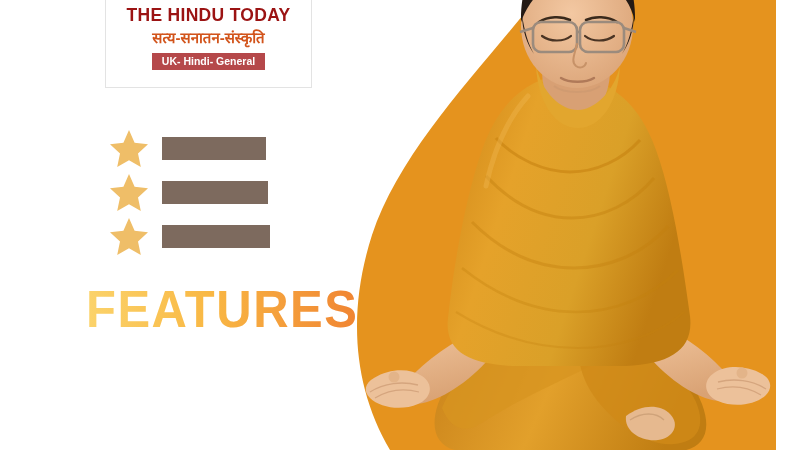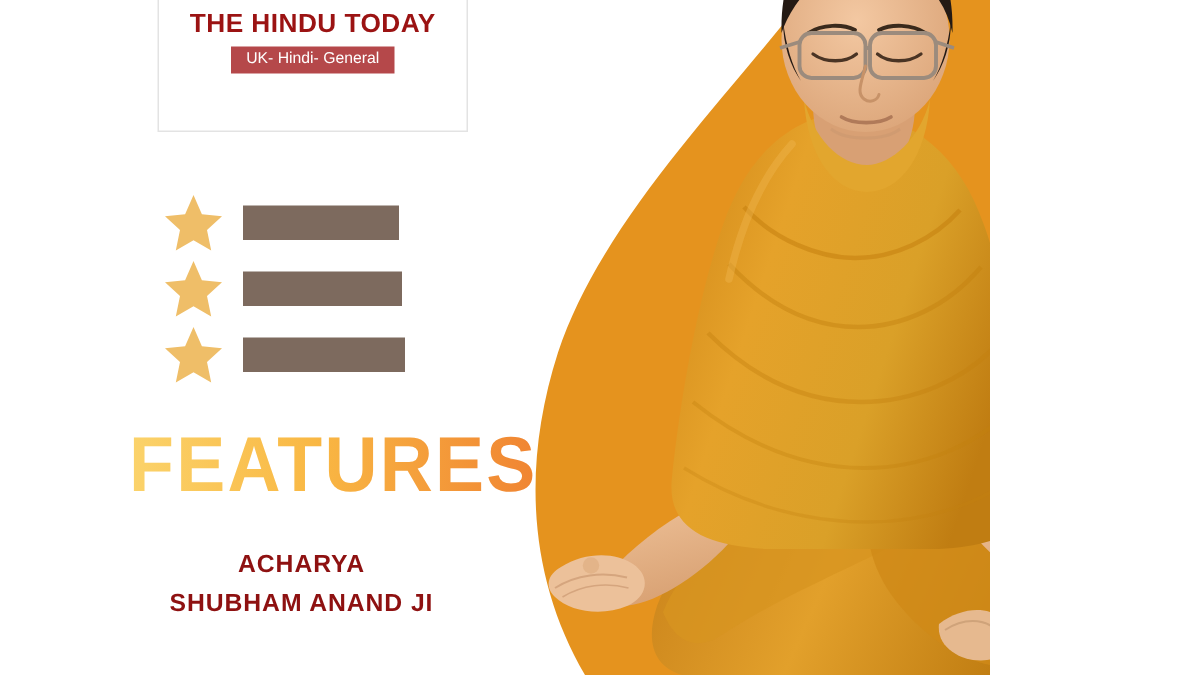--- a/index.html
+++ b/index.html
@@ -8,21 +8,21 @@
   }
   body {
     width: 800px;
     height: 450px;
     background: #ffffff;
     font-family: "Liberation Sans", sans-serif;
     overflow: hidden;
   }
   #canvas {
     position: relative;
-    width: 660px;
+    width: 776px;
     height: 450px;
     background: #ffffff;
     overflow: hidden;
   }
 
   
   #hero {
     position: absolute;
     left: 330px;
     top: 0;
@@ -63,21 +63,21 @@
     color: #d2541b;
     margin-top: 4px;
     line-height: 1.15;
     white-space: nowrap;
   }
   #logo-badge {
     margin-top: 6px;
     background: #b5484a;
     color: #ffffff;
     font-size: 10.5px;
-    font-weight: normal;
+    font-weight: bold;
     padding: 3px 10px 4px 10px;
     line-height: 1;
     white-space: nowrap;
   }
 
   
   #star-list {
     position: absolute;
     left: 108px;
     top: 126px;
@@ -267,20 +267,21 @@
           <path d="M231,78 C239,83 256,83 264,78" stroke="#b07a59" stroke-width="2.4" fill="none" stroke-linecap="round"></path>
 
           <path d="M224,86 C234,94 260,94 270,86" stroke="#cb9770" stroke-width="2" fill="none" opacity="0.6"></path>
         </g>
       </g>
     </svg>
   </div>
 
   <div id="logo-card">
     <div id="logo-title">THE HINDU TODAY</div>
+    <div id="logo-subtitle">सत्य-सनातन-संस्कृति</div>
     <div id="logo-badge">UK- Hindi- General</div>
   </div>
 
   <div id="star-list">
 
     <div class="star-row">
       <span class="star-glyph">
         <svg width="42" height="40" viewBox="0 0 42 40" xmlns="http://www.w3.org/2000/svg">
           <polygon points="21,2 26.6,14.8 40,16.2 30,25.4 32.8,39 21,32.2 9.2,39 12,25.4 2,16.2 15.4,14.8" fill="#efbe68"></polygon>
         </svg>
@@ -313,18 +314,14 @@
         <linearGradient id="featGrad" x1="0" y1="0" x2="1" y2="0">
           <stop offset="0%" stop-color="#fbd36b"></stop>
           <stop offset="45%" stop-color="#f9b844"></stop>
           <stop offset="100%" stop-color="#f08432"></stop>
         </linearGradient>
       </defs>
       <text id="features-text" x="0" y="41" font-family="'Liberation Sans', sans-serif" font-size="48" font-weight="bold" letter-spacing="1.5" transform="scale(1.02,1.08)" fill="url(#featGrad)">FEATURES</text>
     </svg>
   </div>
 
-  <div id="name-block">
-    <span id="name-line-1">ACHARYA</span>
-    <span id="name-line-2">SHUBHAM ANAND JI</span>
-  </div>
 
 </div>
 
 </body></html>

